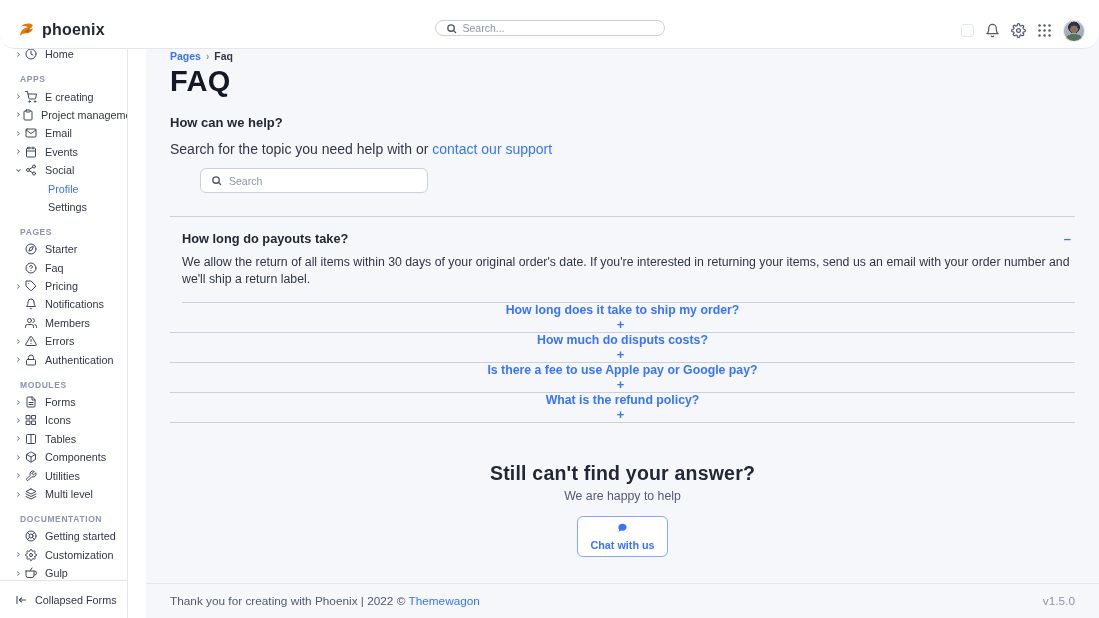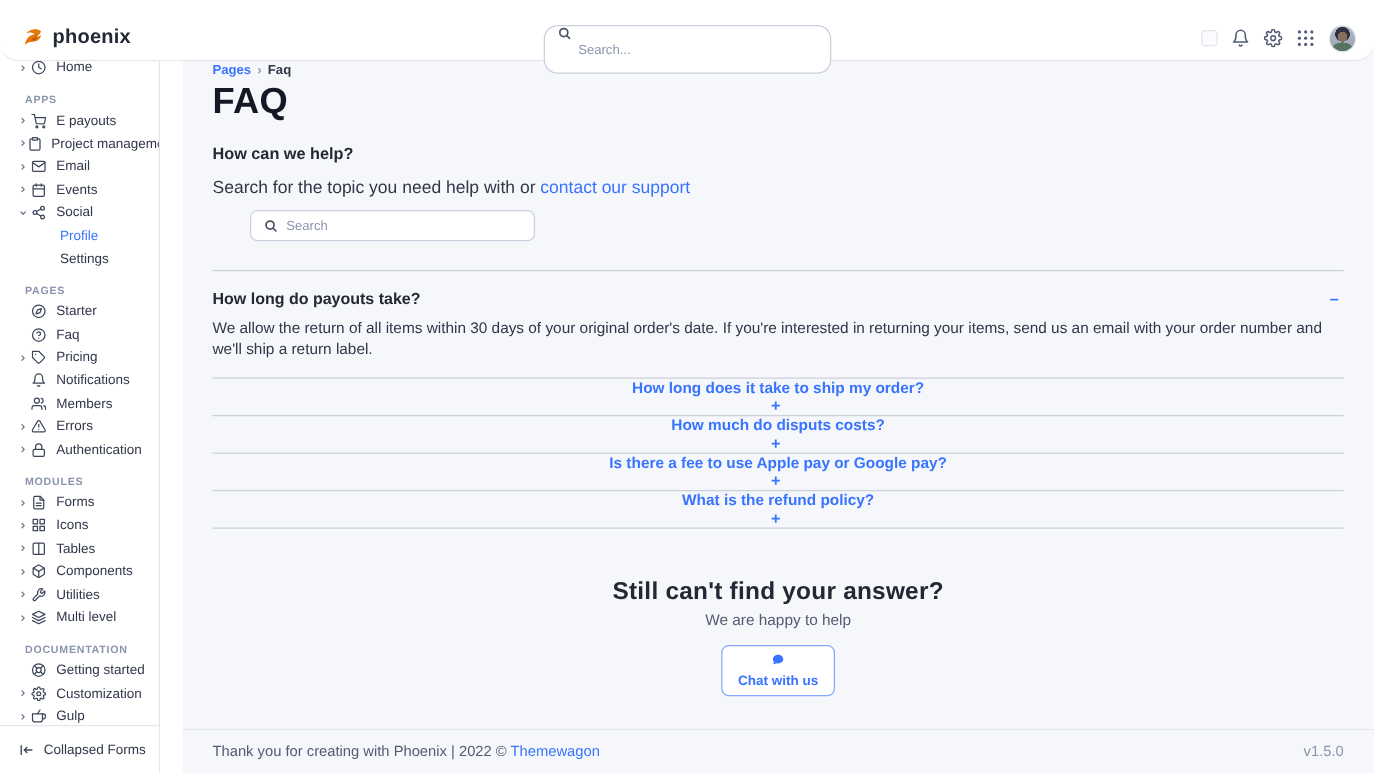--- a/index.html
+++ b/index.html
@@ -7,22 +7,22 @@
     font-family:"Liberation Sans","DejaVu Sans",sans-serif;
     background:#fff; color:#31374a; }
 
   
   .navbar { position:fixed; top:12px; left:0; width:1099px; height:37px;
     background:#fff; border-bottom:1px solid #e3e6ed; z-index:30;
     display:flex; align-items:center;border-radius:15px; }
   .brand { display:flex; align-items:center; gap:5px; padding-left:17px; }
   .brand-name { font-size:16px; font-weight:700; color:#222834; letter-spacing:.2px; }
   .nav-search { position:absolute; left:50%; top:8px; transform:translateX(-50%);
-    width:230px; height:39px; border:1px solid #cbd0dd; border-radius:11px;
-    background:#fff; display:flex; gap:6px; padding:0 10px; }
+    width:230px; height:16px; border:1px solid #cbd0dd; border-radius:11px;
+    background:#fff; display:flex; align-items:center; gap:6px; padding:0 10px; }
   .nav-search input { border:none; outline:none; flex:1; font-size:10.5px;
     font-family:inherit; color:#31374a; background:transparent; }
   .nav-search input::placeholder { color:#8a94ad; }
   .nav-right { position:absolute; right:14px; top:0; height:37px;
     display:flex; align-items:center; gap:11px; }
   .toggle-box { width:13px; height:13px; border:1px solid #e3e6ed; border-radius:3px; background:#fbfcfd; }
   .nav-ico { display:flex; align-items:center; color:#525b75; cursor:pointer; }
   .avatar { width:22px; height:22px; border-radius:50%;
     background:
       radial-gradient(ellipse 9px 6px at 50% 92%, #57735f 0 90%, transparent 91%),
@@ -64,21 +64,21 @@
   .faq-search { margin-top:11px; width:228px; height:25px; background:#fff;
     border:1px solid #cbd0dd; border-radius:6px; display:flex; align-items:center;
     gap:7px; padding:0 10px;margin-left:30px; }
   .faq-search input { border:none; outline:none; flex:1; font-size:10.5px;
     font-family:inherit; color:#31374a; background:transparent; }
   .faq-search input::placeholder { color:#8a94ad; }
 
   .accordion { margin-top:23px; border-top:1px solid #cbd0dd; }
   .faq-item { border-bottom:1px solid #cbd0dd; }
   .faq-item .q-row { display:flex; align-items:center; justify-content:space-between; cursor:pointer; }
-  .faq-item.expanded { padding:14px 0 15px; }
+  .faq-item.expanded { padding:14px 0 15px;margin-left:12px; }
   .faq-item.expanded .question { font-size:12.8px; font-weight:700; color:#222834; }
   .faq-item.collapsed { height:30px; }
   .faq-item.collapsed .q-row { height:100%;flex-direction:column; }
   .faq-item.collapsed .question { font-size:12.3px; font-weight:700; color:#3874ff; }
   .faq-item .toggle { color:#3874ff; font-size:13px; font-weight:700; padding-right:4px; }
   .faq-item .answer { font-size:12.3px; color:#31374a; margin-top:8px; line-height:1.35; }
 
   .cta { text-align:center; margin-top:39px; }
   .cta h2 { font-size:19.5px; font-weight:800; color:#222834; letter-spacing:.2px; }
   .cta .sub { font-size:12.3px; color:#525b75; margin-top:4px; }
@@ -172,21 +172,21 @@
             <polyline points="9 6 15 12 9 18"></polyline>
           </svg>
         </span>
         <span class="s-ico">
           <svg width="12" height="12" viewBox="0 0 24 24" fill="none" stroke="currentColor" stroke-width="2" stroke-linecap="round" stroke-linejoin="round">
             <circle cx="9" cy="21" r="1.5"></circle>
             <circle cx="20" cy="21" r="1.5"></circle>
             <path d="M1 1h4l2.68 13.39a2 2 0 0 0 2 1.61h9.72a2 2 0 0 0 2-1.61L23 6H6"></path>
           </svg>
         </span>
-        <span class="s-label">E payouts</span>
+        <span class="s-label">E creating</span>
       </div>
       <div class="side-item">
         <span class="caret">
           <svg width="7" height="7" viewBox="0 0 24 24" fill="none" stroke="currentColor" stroke-width="3.5" stroke-linecap="round" stroke-linejoin="round">
             <polyline points="9 6 15 12 9 18"></polyline>
           </svg>
         </span>
         <span class="s-ico">
           <svg width="12" height="12" viewBox="0 0 24 24" fill="none" stroke="currentColor" stroke-width="2" stroke-linecap="round" stroke-linejoin="round">
             <path d="M16 4h2a2 2 0 0 1 2 2v14a2 2 0 0 1-2 2H6a2 2 0 0 1-2-2V6a2 2 0 0 1 2-2h2"></path>

